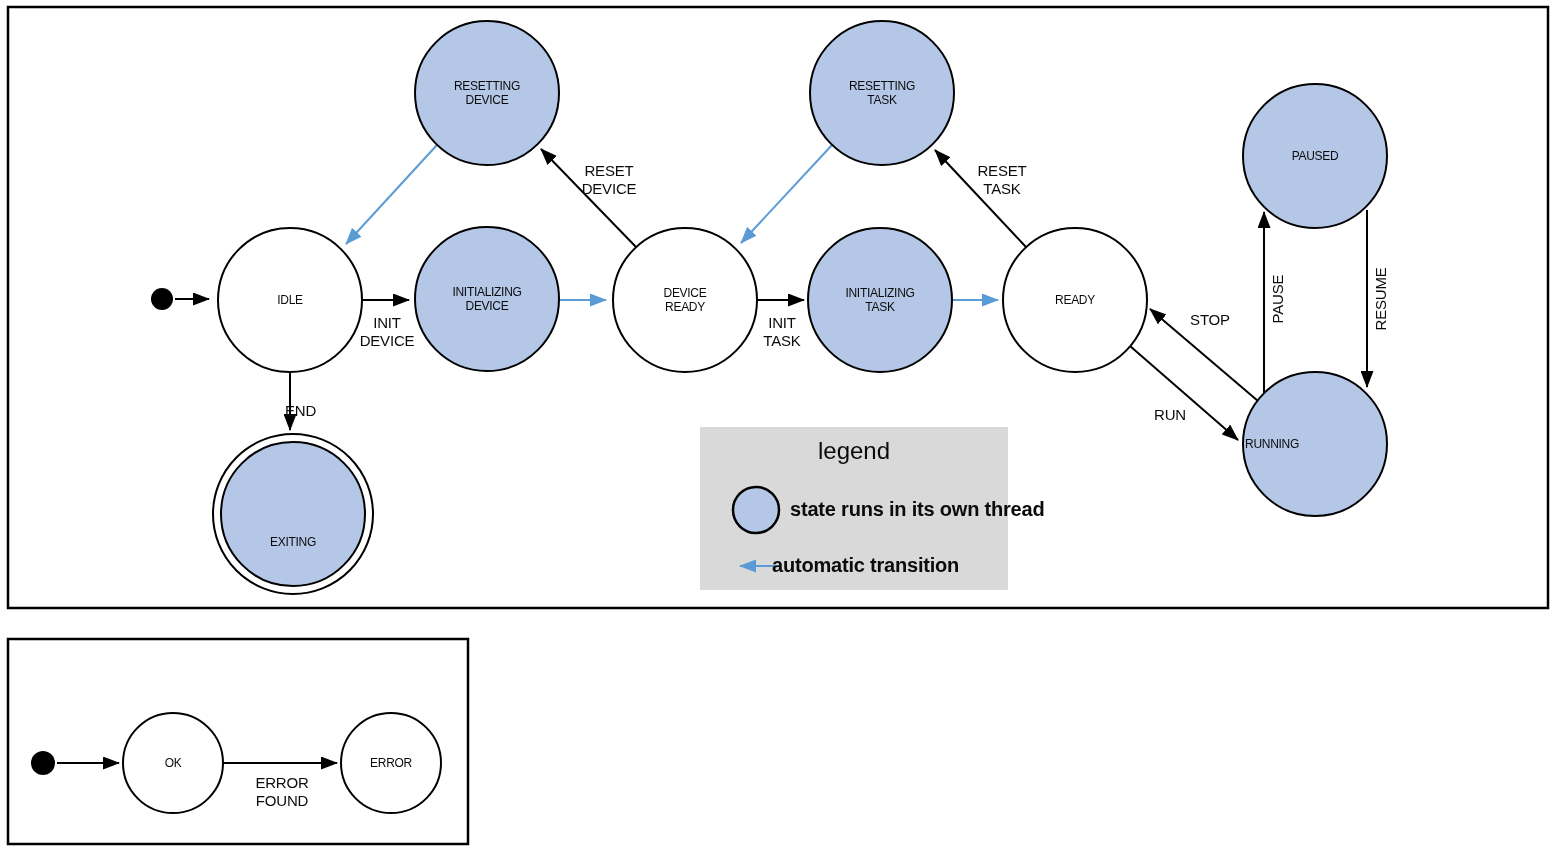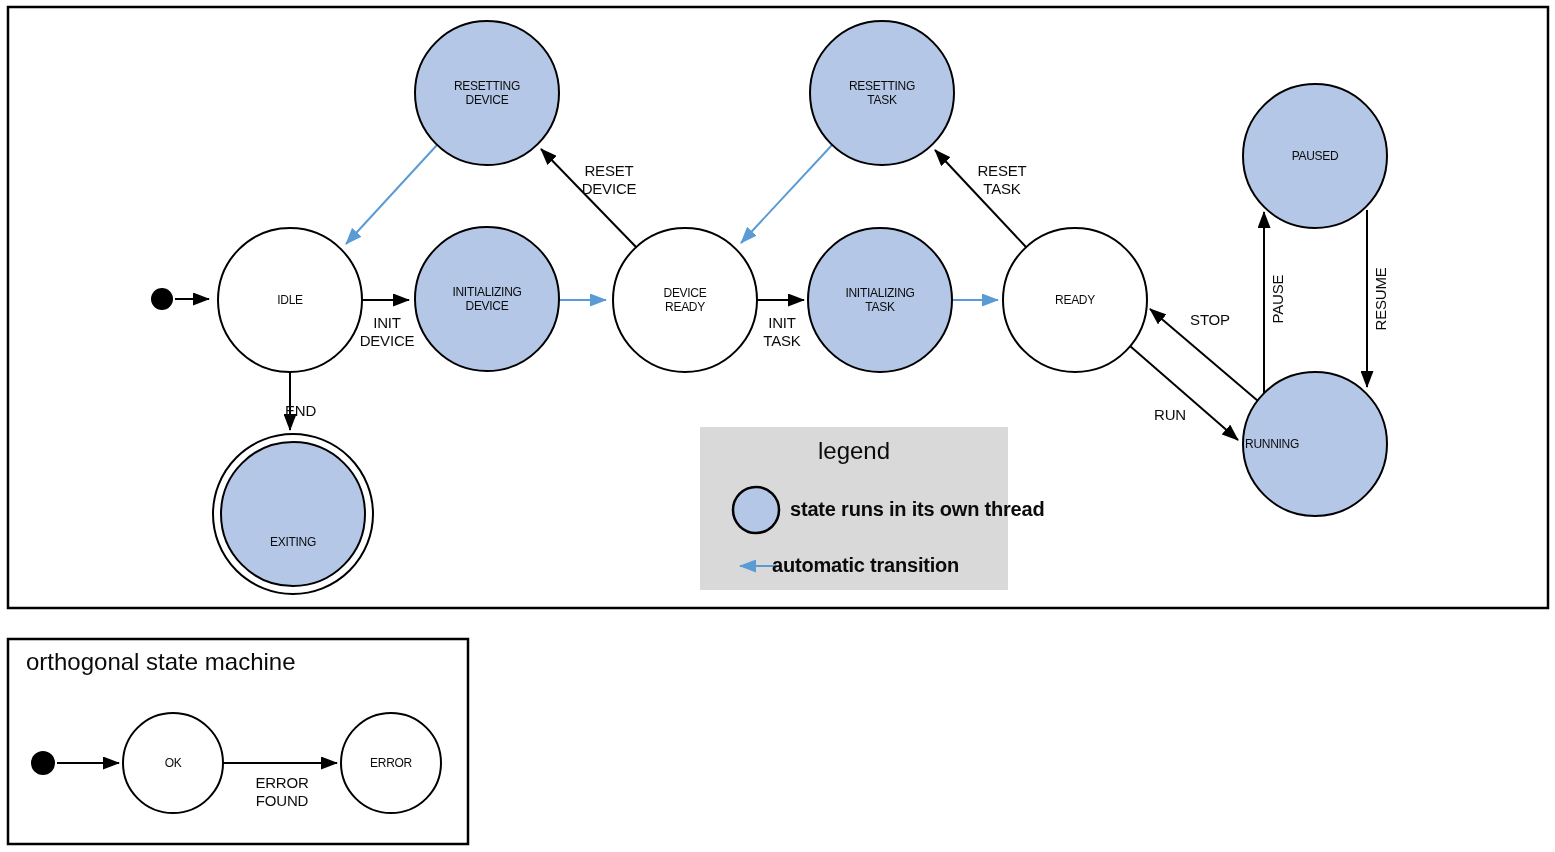--- a/index.html
+++ b/index.html
@@ -80,21 +80,20 @@
     <line x1="779" y1="566" x2="740" y2="566" stroke="#5b9bd5" stroke-width="2" marker-end="url(#ah-blue)"></line>
 
     <circle cx="43" cy="763" r="12" fill="#000000"></circle>
     <line x1="57" y1="763" x2="119" y2="763" stroke="#000000" stroke-width="2" marker-end="url(#ah-black)"></line>
     <circle cx="173" cy="763" r="50" fill="#ffffff" stroke="#000000" stroke-width="2"></circle>
     <line x1="223" y1="763" x2="337" y2="763" stroke="#000000" stroke-width="2" marker-end="url(#ah-black)"></line>
     <circle cx="391" cy="763" r="50" fill="#ffffff" stroke="#000000" stroke-width="2"></circle>
   </svg>
 
   <div class="lbl title ctr" style="left:854px;top:451px;">legend</div>
-  <div class="lbl title" style="left:26px;top:648px;">orthogonal state machine</div>
 
   <div class="lbl state-lbl ctr" style="left:290px;top:300px;">IDLE</div>
   <div class="lbl state-lbl ctr" style="left:487px;top:93px;">RESETTING
 DEVICE</div>
   <div class="lbl state-lbl ctr" style="left:487px;top:299px;">INITIALIZING
 DEVICE</div>
   <div class="lbl state-lbl ctr" style="left:685px;top:300px;">DEVICE
 READY</div>
   <div class="lbl state-lbl ctr" style="left:882px;top:93px;">RESETTING
 TASK</div>

